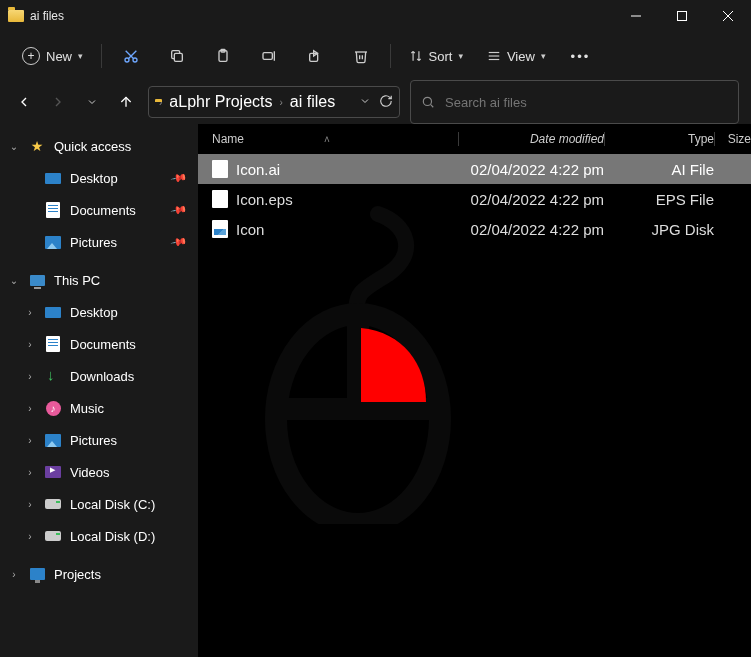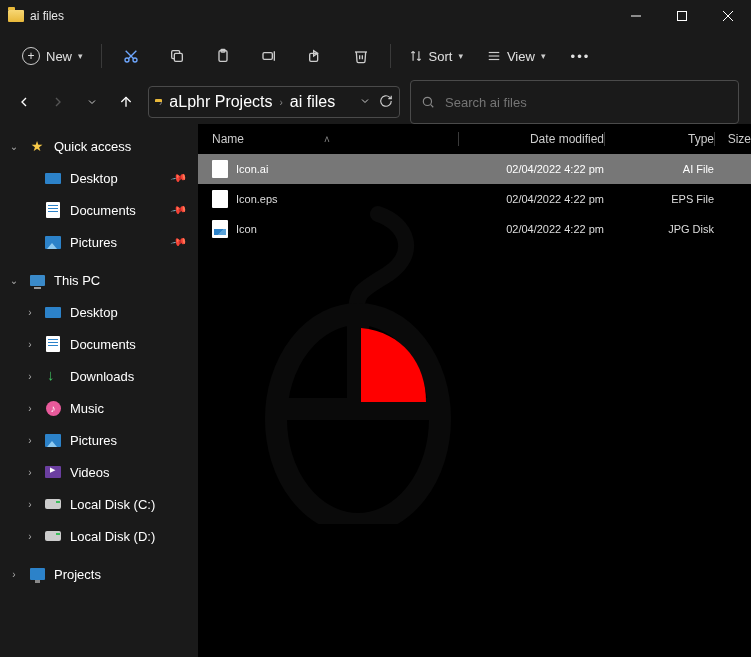--- a/index.html
+++ b/index.html
@@ -39,26 +39,26 @@
 .side-item .exp { width:12px; font-size:10px; color:#aaa; text-align:center; }
 .side-item .pad { width:12px; }
 .side-item .ico { width:18px; height:18px; display:flex; align-items:center; justify-content:center; }
 .side-item .pin { margin-left:auto; margin-right:12px; color:#888; font-size:11px; transform:rotate(35deg); }
 .side-item.sub { padding-left: 24px; }
 .side-item.sub2 { padding-left: 24px; }
 
 .content { flex:1; background:#000000; position:relative;text-align:right; }
 .cols { height:30px; display:flex; align-items:center; font-size:12px; color:#ccc; border-bottom:0px solid #333; padding-left: 14px; }
 .col-name { width:246px; display:flex; align-items:center; gap:80px; }
-.col-date { width:146px; border-left:1px solid #3a3a3a; padding-left:16px; }
+.col-date { width:146px; border-left:1px solid #3a3a3a; padding-left:16px;font-style:italic; }
 .col-type { width:110px; border-left:1px solid #3a3a3a; padding-left:8px; }
 .col-size { flex:1; border-left:1px solid #3a3a3a; }
 .sort-ind { color:#888; font-size:10px; }
 
-.row { height:30px; display:flex; align-items:center; padding-left:14px; font-size:11px; color:#ddd; }
+.row { height:30px; display:flex; align-items:center; padding-left:14px; font-size:15px; color:#ddd; }
 .row.selected { background:#777777; color:#fff; }
 .row .c-name { width:246px; display:flex; align-items:center; gap:8px; }
 .row .c-date { width:146px; padding-left:8px; }
 .row .c-type { width:110px; padding-left:8px; }
 .row .c-size { flex:1; padding-left:8px; }
 .fico { width:16px; height:18px; background:#fff; border-radius:1px 1px 1px 1px; position:relative; }
 .fico.eps::after, .fico.ai::after { content:""; }
 .fico.jpg { background:#fff; }
 .fico.jpg::after { content:""; position:absolute; left:2px; top:9px; width:12px; height:6px; background:linear-gradient(135deg,#2C82C9 50%, #5ba3d9 50%); }
 

